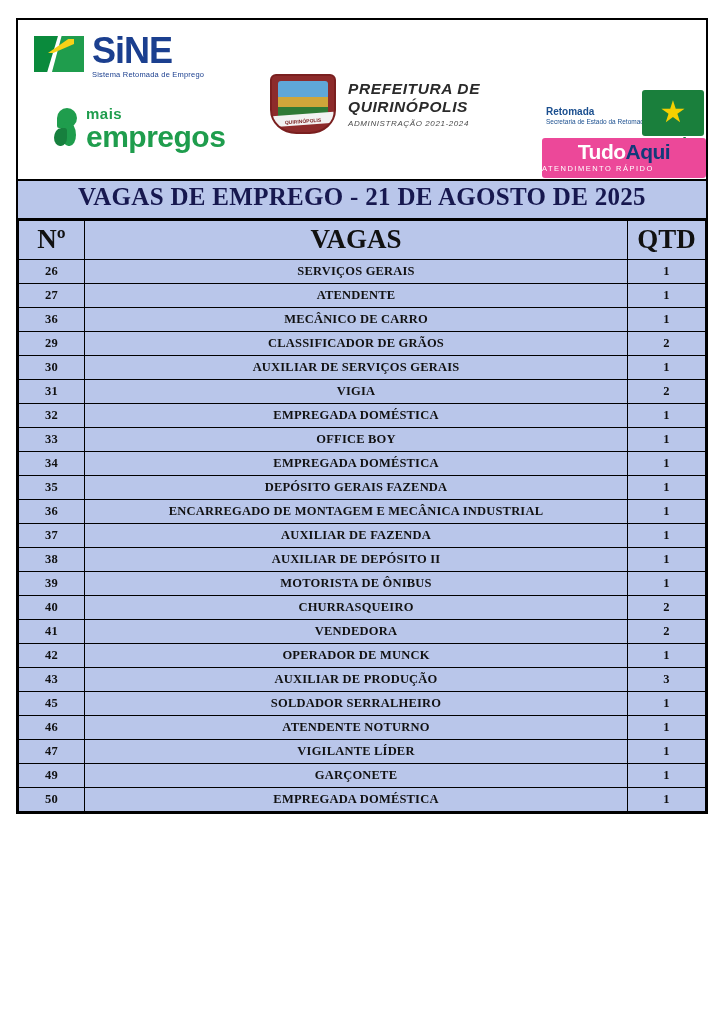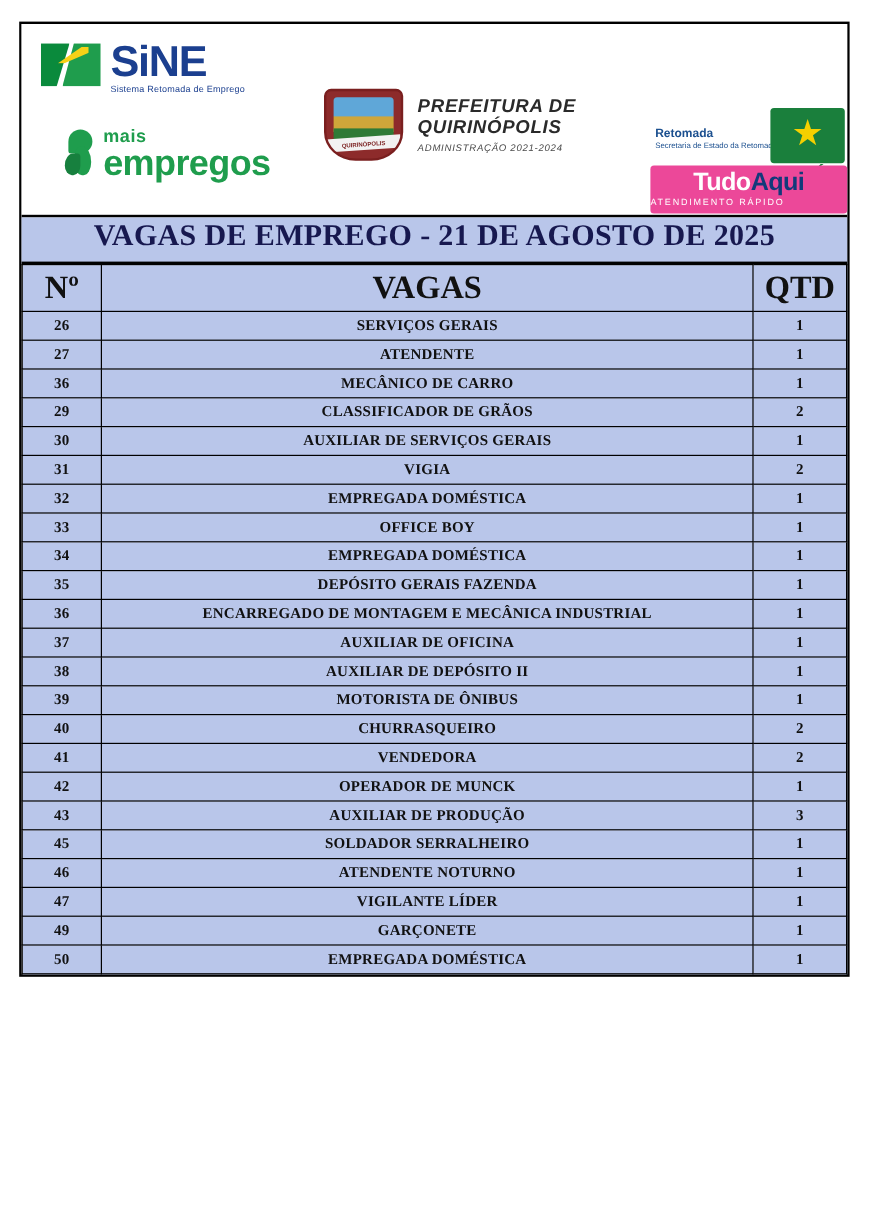--- a/index.html
+++ b/index.html
@@ -390,21 +390,21 @@
             <td>DEPÓSITO GERAIS FAZENDA</td>
             <td>1</td>
           </tr>
           <tr>
             <td>36</td>
             <td>ENCARREGADO DE MONTAGEM E MECÂNICA INDUSTRIAL</td>
             <td>1</td>
           </tr>
           <tr>
             <td>37</td>
-            <td>AUXILIAR DE OFICINA</td>
+            <td>AUXILIAR DE FAZENDA</td>
             <td>1</td>
           </tr>
           <tr>
             <td>38</td>
             <td>AUXILIAR DE DEPÓSITO II</td>
             <td>1</td>
           </tr>
           <tr>
             <td>39</td>
             <td>MOTORISTA DE ÔNIBUS</td>

